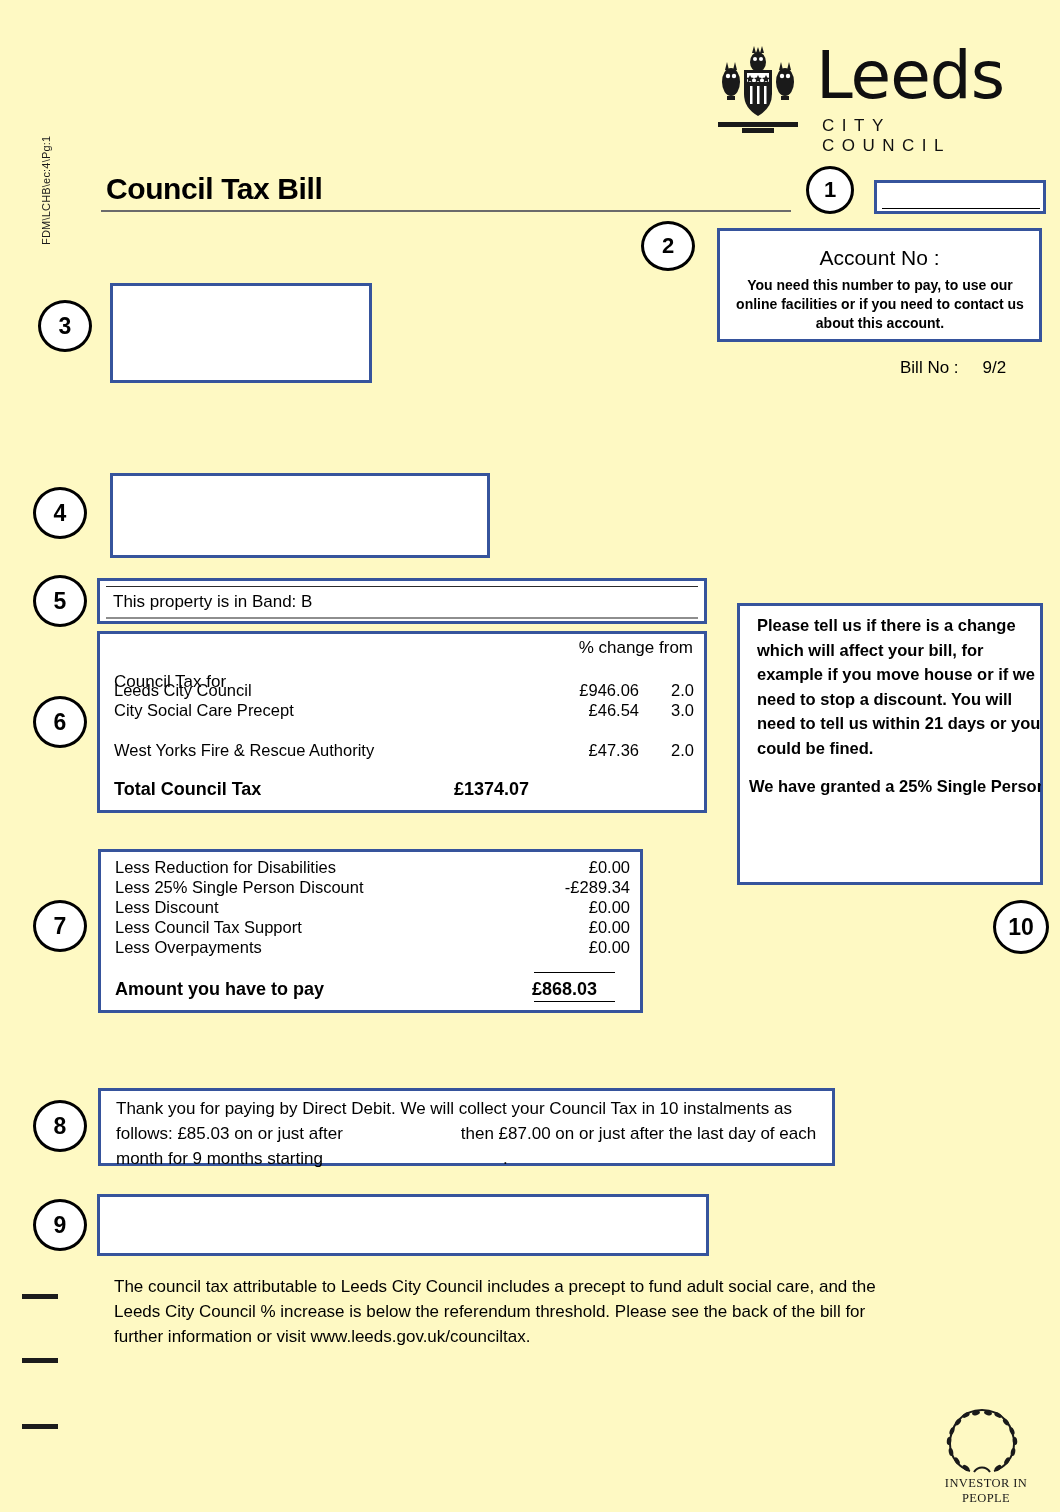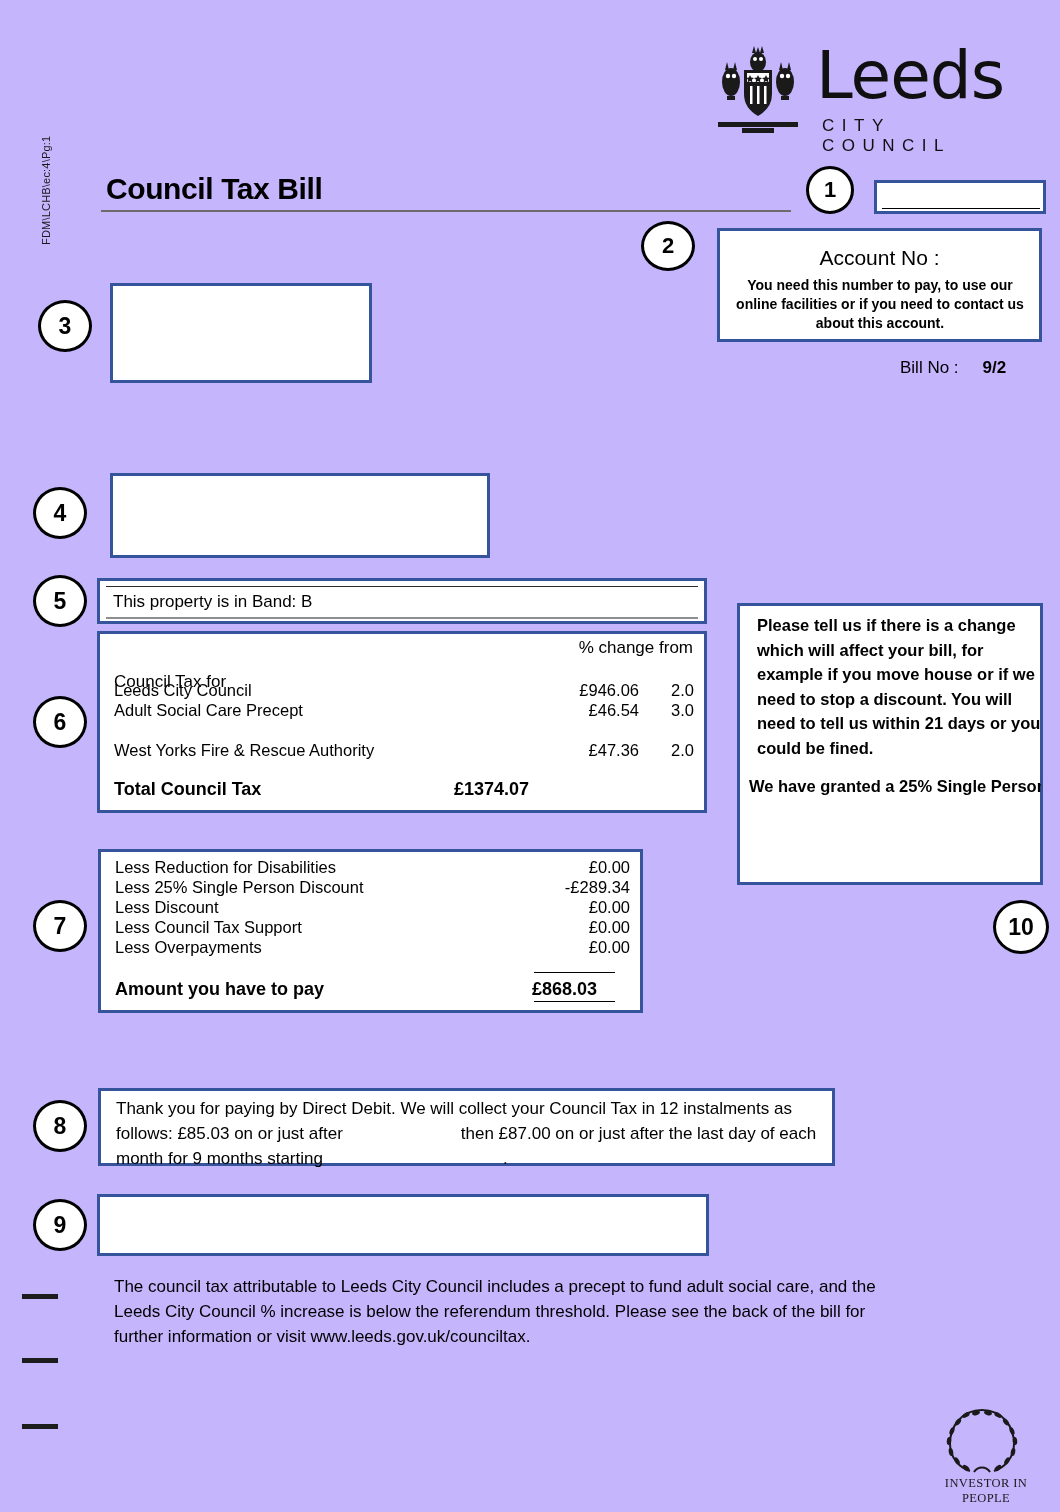--- a/index.html
+++ b/index.html
@@ -9,21 +9,21 @@
     background: #ffffff;
   }
   body {
     font-family: "Liberation Sans", sans-serif;
     color: #000000;
   }
   #page {
     position: relative;
     width: 1060px;
     height: 1512px;
-    background: #c4b5fd;
+    background: #fef9c3;
     overflow: hidden;
   }
 
   
   #logo-block {
     position: absolute;
     left: 712px;
     top: 42px;
     width: 312px;
     height: 100px;
@@ -133,21 +133,21 @@
     font-weight: bold;
     line-height: 19px;
   }
   #bill-no {
     position: absolute;
     left: 900px;
     top: 358px;
     font-size: 17px;
     white-space: nowrap;
   }
-  #bill-no .bn-val { margin-left: 24px; font-weight: bold; }
+  #bill-no .bn-val { margin-left: 24px; }
 
   
   #vref {
     position: absolute;
     left: 40px;
     top: 245px;
     width: 160px;
     font-size: 11px;
     color: #1a1a1a;
     transform: rotate(-90deg);
@@ -475,21 +475,21 @@
   <div class="bluebox" id="tax-box"></div>
   <div id="tax-head-left">Council Tax for</div>
   <div id="tax-head-right">% change from</div>
 
   <div class="tax-row" style="top:681px;">
     <span class="tr-name">Leeds City Council</span>
     <span class="tr-amt">£946.06</span>
     <span class="tr-pct">2.0</span>
   </div>
   <div class="tax-row" style="top:701px;">
-    <span class="tr-name">Adult Social Care Precept</span>
+    <span class="tr-name">City Social Care Precept</span>
     <span class="tr-amt">£46.54</span>
     <span class="tr-pct">3.0</span>
   </div>
   <div class="tax-row" style="top:741px;">
     <span class="tr-name">West Yorks Fire &amp; Rescue Authority</span>
     <span class="tr-amt">£47.36</span>
     <span class="tr-pct">2.0</span>
   </div>
 
   <div id="tax-total-label">Total Council Tax</div>
@@ -522,21 +522,21 @@
   <div id="pay-rule2"></div>
 
   <div class="bluebox" id="notice-box"></div>
   <div id="notice-inner">
     <p id="notice-p1">Please tell us if there is a change which will affect your bill, for example if you move house or if we need to stop a discount. You will need to tell us within 21 days or you could be fined.</p>
     <p id="notice-p2">We have granted a 25% Single Person Discount because we believe only one person over 18 lives here.</p>
   </div>
 
   <div class="bluebox" id="dd-box"></div>
   <div id="dd-text">
-    <span>Thank you for paying by Direct Debit. We will collect your Council Tax in 12 instalments as follows: £85.03 on or just after</span><span class="gap-date"></span><span>then £87.00 on or just after the last day of each month for 9 months starting</span><span class="gap-date2"></span><span>.</span>
+    <span>Thank you for paying by Direct Debit. We will collect your Council Tax in 10 instalments as follows: £85.03 on or just after</span><span class="gap-date"></span><span>then £87.00 on or just after the last day of each month for 9 months starting</span><span class="gap-date2"></span><span>.</span>
   </div>
 
   <div class="bluebox" id="box9"></div>
 
   <div id="footer-para">The council tax attributable to Leeds City Council includes a precept to fund adult social care, and the Leeds City Council % increase is below the referendum threshold.  Please see the back of the bill for further information or visit www.leeds.gov.uk/counciltax.</div>
 
   <div class="margin-dash" style="top:1294px;"></div>
   <div class="margin-dash" style="top:1358px;"></div>
   <div class="margin-dash" style="top:1424px;"></div>
 

